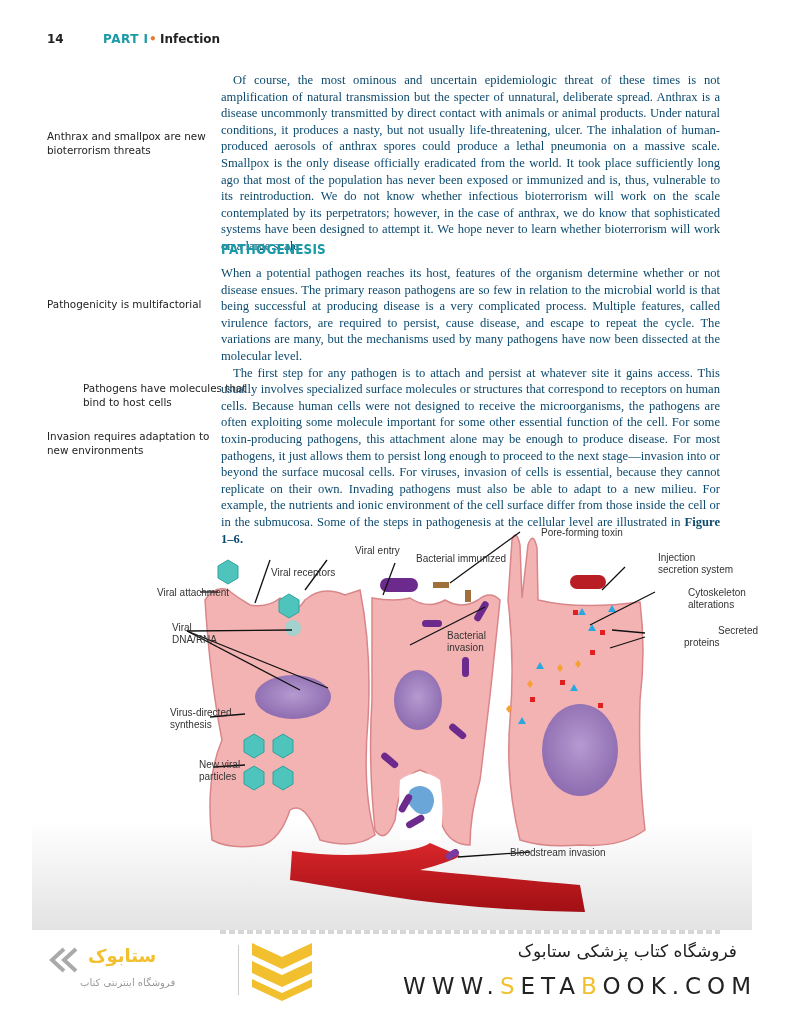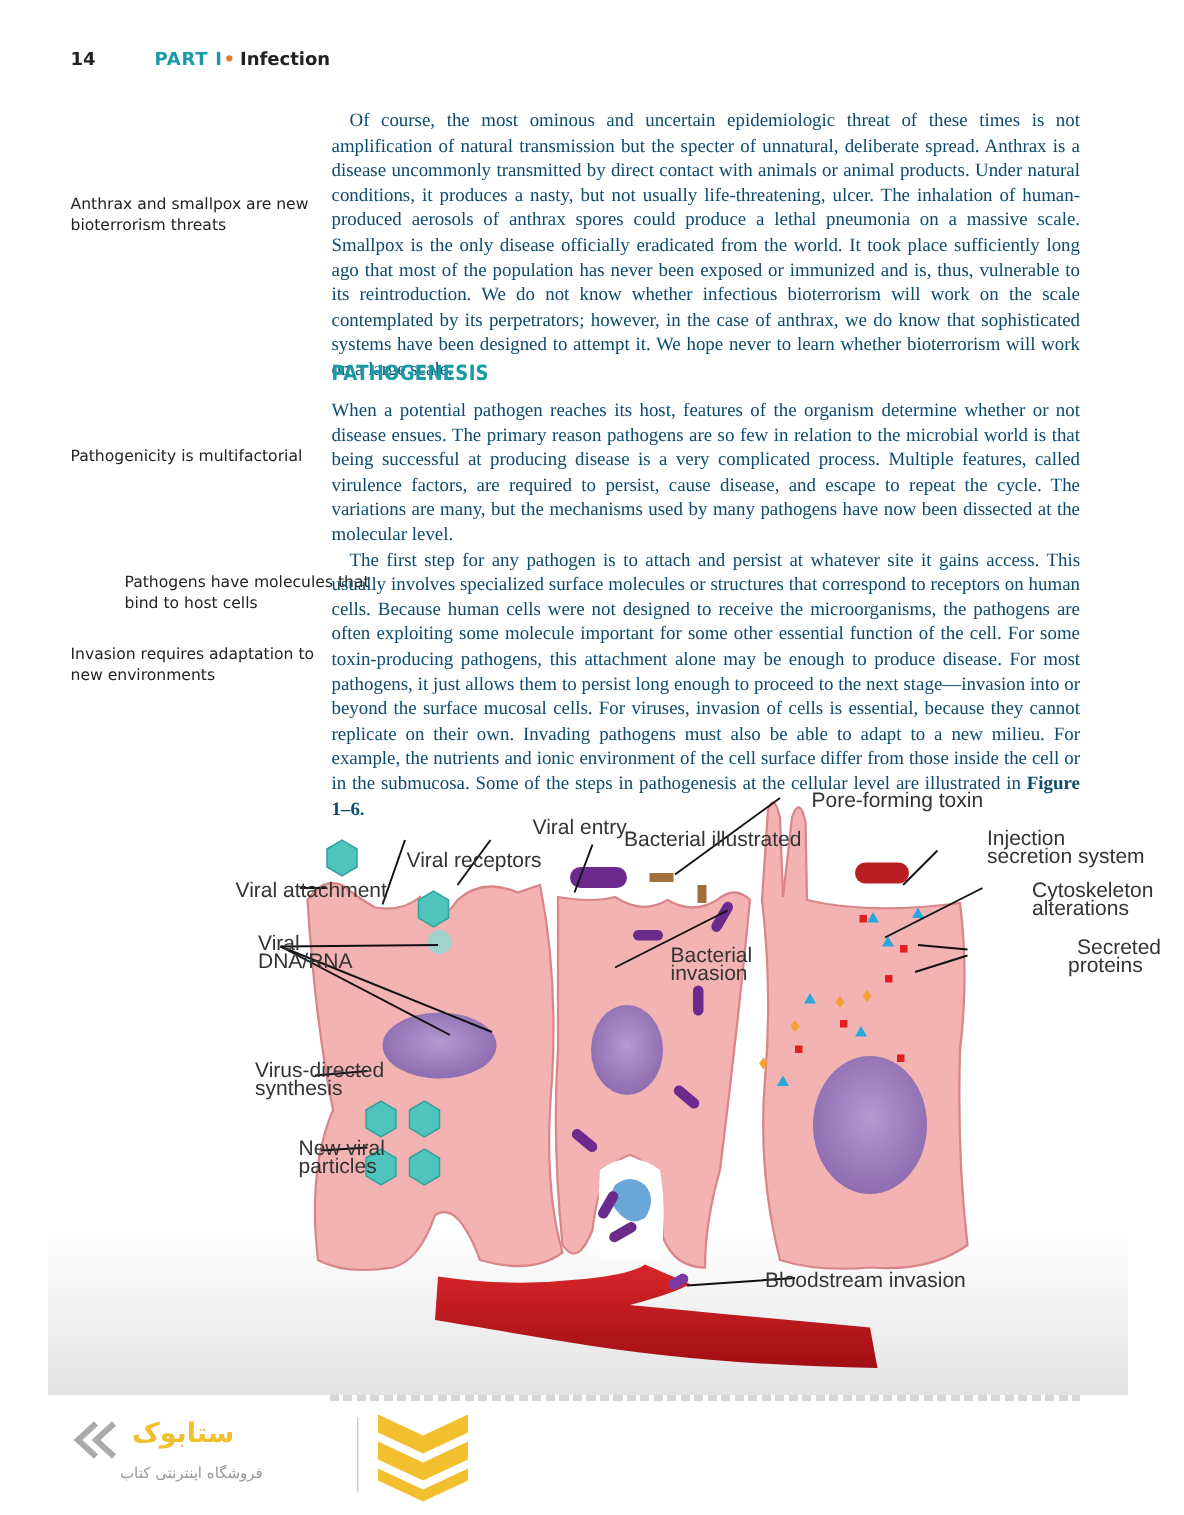--- a/index.html
+++ b/index.html
@@ -13,21 +13,21 @@
   .sidenote { position:absolute; left:47px; width:165px; font-family:"DejaVu Sans", sans-serif; font-size:10.4px; line-height:14px; color:#222; }
 
   .main { position:absolute; left:221px; width:499px; font-size:12.6px; line-height:16.6px; text-align:justify; color:#0c4a6e; }
   .main p { margin:0; text-indent:12px; }
   .main p.noindent { text-indent:0; }
   .heading { position:absolute; left:221px; top:241px; font-family:"DejaVu Sans", sans-serif; font-weight:bold; font-size:14px; color:#1a9aa6; letter-spacing:0.2px; transform:scaleX(0.86); transform-origin:left; }
   b { font-weight:bold; }
 
   .figure { position:absolute; left:32px; top:515px; width:720px; height:415px; }
   .fig-bg { position:absolute; left:32px; top:820px; width:720px; height:110px; background:linear-gradient(#ffffff, #e3e3e3); }
-  .label { position:absolute; font-family:"Liberation Sans", sans-serif; font-size:14px; line-height:12px; color:#333; white-space:nowrap;padding-left:32px; }
+  .label { position:absolute; font-family:"Liberation Sans", sans-serif; font-size:10px; line-height:12px; color:#333; white-space:nowrap;padding-left:32px; }
   .caption-strip { position:absolute; left:220px; top:930px; width:500px; height:4px; background:repeating-linear-gradient(90deg,#bbb 0 6px,transparent 6px 9px); opacity:0.6; }
 
   .footer { position:absolute; left:0; top:935px; width:789px; height:75px; background:#fff; }
   .logo-text { position:absolute; left:70px; top:10px; font-family:"DejaVu Sans", sans-serif; font-size:18px; font-weight:bold; color:#f2bf2e; }
   .logo-sub { position:absolute; left:80px; top:42px; font-family:"DejaVu Sans", sans-serif; font-size:10px; color:#999; }
   .logo-divider { position:absolute; left:238px; top:10px; width:1px; height:50px; background:#ccc; }
   .store-name { position:absolute; right:52px; top:6px; font-family:"DejaVu Sans", sans-serif; font-size:17px; color:#222; direction:rtl; }
   .store-url { position:absolute; left:403px; top:38px; font-family:"DejaVu Sans", sans-serif; font-size:23px; letter-spacing:6px; color:#222; }
   .store-url .hl { color:#f2bf2e; }
 </style>
@@ -153,40 +153,42 @@
 
 <div class="label" style="left:239px; top:545px;margin-top:22px;">Viral receptors</div>
 <div class="label" style="left:323px; top:545px;">Viral entry</div>
 <div class="label" style="left:125px; top:587px;">Viral attachment</div>
 <div class="label" style="left:140px; top:622px;">Viral</div>
 <div class="label" style="left:140px; top:634px;">DNA/RNA</div>
 <div class="label" style="left:138px; top:707px;">Virus-directed</div>
 <div class="label" style="left:138px; top:719px;">synthesis</div>
 <div class="label" style="left:167px; top:759px;">New viral</div>
 <div class="label" style="left:167px; top:771px;">particles</div>
-<div class="label" style="left:384px; top:553px;">Bacterial illustrated</div>
+<div class="label" style="left:384px; top:553px;">Bacterial immunized</div>
 <div class="label" style="left:509px; top:527px;">Pore-forming toxin</div>
 <div class="label" style="left:415px; top:630px;">Bacterial</div>
 <div class="label" style="left:415px; top:642px;">invasion</div>
 <div class="label" style="left:626px; top:552px;">Injection</div>
 <div class="label" style="left:626px; top:564px;">secretion system</div>
 <div class="label" style="left:656px; top:587px;">Cytoskeleton</div>
 <div class="label" style="left:656px; top:599px;">alterations</div>
 <div class="label" style="left:652px; top:625px;margin-left:34px;">Secreted</div>
-<div class="label" style="left:652px; top:637px;margin-left:28px;">proteins</div>
+<div class="label" style="left:652px; top:637px;">proteins</div>
 <div class="label" style="left:478px; top:847px;">Bloodstream invasion</div>
 
 <div class="caption-strip"></div>
 
 <div class="footer">
   <svg style="position:absolute; left:46px; top:10px;" width="35" height="30" viewBox="0 0 35 30">
     <polyline points="18,4 6,15 18,26" fill="none" stroke="#aaa" stroke-width="4"></polyline>
     <polyline points="30,4 18,15 30,26" fill="none" stroke="#aaa" stroke-width="4"></polyline>
   </svg>
   <div class="logo-text" style="left:88px;">ستابوک</div>
   <div class="logo-sub">فروشگاه اینترنتی کتاب</div>
   <div class="logo-divider"></div>
   <svg style="position:absolute; left:252px; top:8px;" width="60" height="58" viewBox="0 0 60 58">
     <polygon points="0,0 30,14 60,0 60,12 30,26 0,12" fill="#f2bf2e"></polygon>
     <polygon points="0,18 30,32 60,18 60,30 30,44 0,30" fill="#f2bf2e"></polygon>
     <polygon points="0,36 30,50 60,36 60,44 30,58 0,44" fill="#f2bf2e"></polygon>
   </svg>
+  <div class="store-name">فروشگاه کتاب پزشکی ستابوک</div>
+  <div class="store-url"><span>WWW.</span><span class="hl">S</span><span>ETA</span><span class="hl">B</span><span>OOK.COM</span></div>
 </div>
 
 </body></html>

